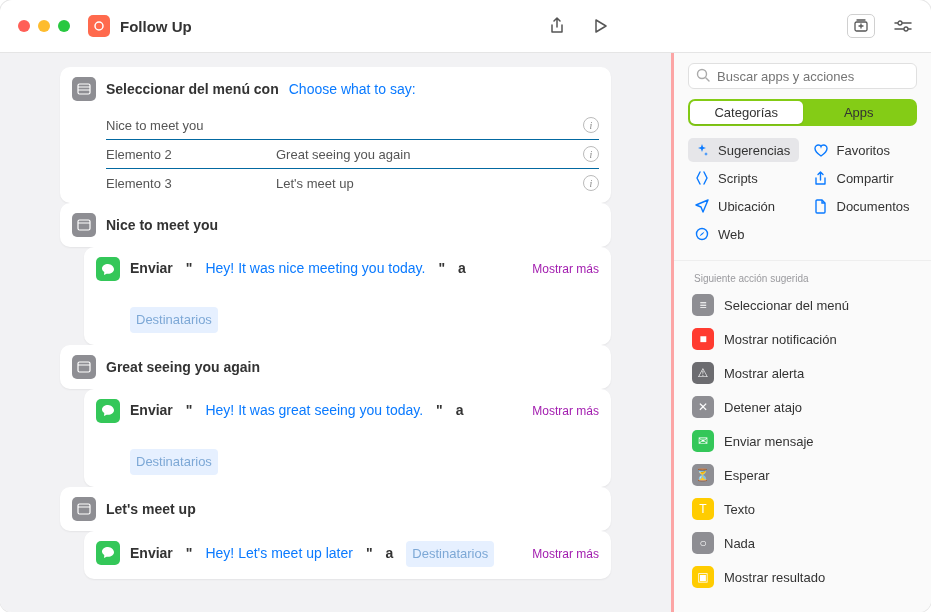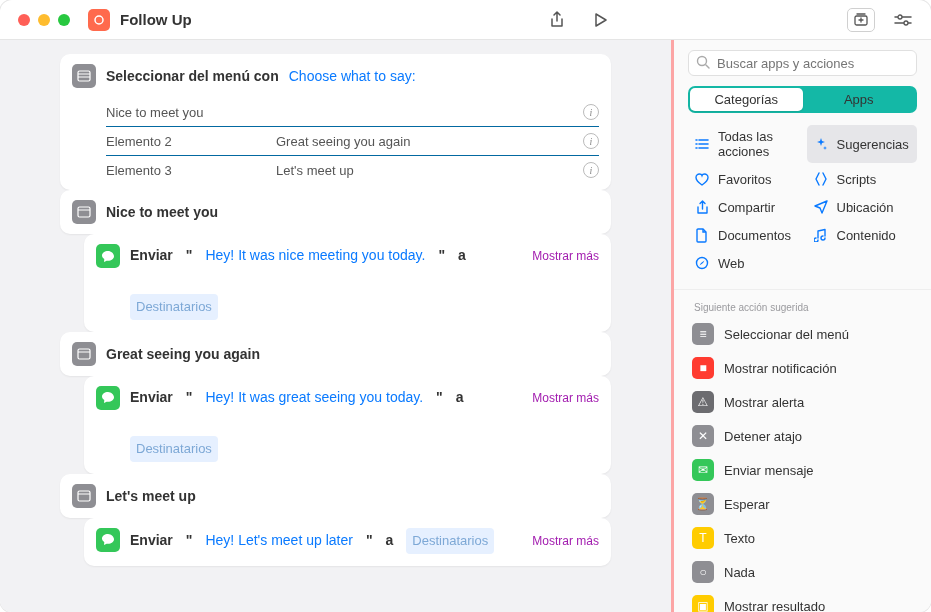--- a/index.html
+++ b/index.html
@@ -1,18 +1,18 @@
 <!DOCTYPE html>
 <html><head>
 <meta charset="utf-8">
 <style>
 * { margin:0; padding:0; box-sizing:border-box; font-family:-apple-system,BlinkMacSystemFont,"Segoe UI",sans-serif; }
 body { background:#fff; width:931px; height:612px; overflow:hidden; border-radius:12px; box-shadow:0 0 0 1px rgba(0,0,0,0.1); }
 .window { display:flex; flex-direction:column; height:100%; }
-.titlebar { height:40px; display:flex; align-items:center; padding:0 18px; border-bottom:1px solid #e5e5e5; position:relative; }
+.titlebar { height:53px; display:flex; align-items:center; padding:0 18px; border-bottom:1px solid #e5e5e5; position:relative; }
 .traffic { display:flex; gap:8px; }
 .dot { width:12px; height:12px; border-radius:50%; }
 .dot.red { background:#ff5f57; }
 .dot.yellow { background:#febc2e; }
 .dot.green { background:#28c840; }
 .app-icon { width:22px; height:22px; margin-left:18px; border-radius:5px; background:#ff6a4d; display:flex; align-items:center; justify-content:center; }
 .title { font-size:15px; font-weight:600; margin-left:10px; color:#333; }
 .tb-right { margin-left:auto; display:flex; gap:24px; align-items:center; }
 .tb-right-far { position:absolute; right:18px; display:flex; gap:18px; align-items:center; }
 .ico-btn { width:20px; height:20px; display:flex; align-items:center; justify-content:center; color:#666; cursor:pointer; }
@@ -35,21 +35,21 @@
 .nested { margin-left:24px; }
 .msg-body { padding:10px 12px 12px 46px; font-size:14px; line-height:1.7; display:flex; flex-wrap:wrap; align-items:center; gap:13px; position:relative; }
 .msg-body .action-icon { position:absolute; left:12px; top:10px; }
 .msg-body .quote { font-weight:600; color:#333; }
 .msg-body .token { color:#0a7aff; font-weight:500; }
 .msg-body .placeholder { background:#e6f0ff; color:#7da8d6; padding:2px 6px; border-radius:4px; font-size:13px; }
 .show-more { margin-left:auto; font-size:12px; color:#a21caf; cursor:pointer; }
 .sb-search { margin:10px 14px; position:relative; }
 .sb-search input { width:100%; height:26px; border:1px solid #e0e0e0; border-radius:6px; background:#fff; padding:0 8px 0 28px; font-size:13px; color:#555; }
 .sb-search .sico { position:absolute; left:8px; top:5px; color:#aaa; }
-.seg { display:flex; margin:0 14px 10px 14px; background:#14b8a6; border-radius:7px; padding:2px; font-size:13px; }
+.seg { display:flex; margin:0 14px 10px 14px; background:#84cc16; border-radius:7px; padding:2px; font-size:13px; }
 .seg-item { flex:1; text-align:center; padding:4px 0; border-radius:5px; cursor:pointer; color:#333; }
 .seg-item.active { background:#fff; box-shadow:0 1px 2px rgba(0,0,0,0.1); }
 .cat-grid { display:grid; grid-template-columns:1fr 1fr; gap:4px 8px; padding:2px 14px 10px 14px; font-size:13px; }
 .cat { display:flex; align-items:center; gap:8px; padding:4px 6px; border-radius:5px; cursor:pointer; color:#333; }
 .cat.active { background:#e6e6e9; }
 .cat .cico { width:16px; height:16px; display:flex; align-items:center; justify-content:center; color:#0a7aff; flex-shrink:0; }
 .sb-sep { border-top:1px solid #eee; margin:4px 0; }
 .sugg-hdr { font-size:10px; color:#9a9a9e; padding:8px 20px 4px 20px; }
 .sugg-list { overflow-y:auto; flex:1; padding:0 10px 10px 10px; }
 .sugg { display:flex; align-items:center; gap:10px; padding:6px 8px; font-size:13px; color:#333; border-radius:6px; cursor:pointer; }
@@ -237,28 +237,20 @@
               <path d="M10 10l3 3" stroke="#aaa" stroke-width="1.4" stroke-linecap="round"></path>
             </svg>
         </span>
         <input type="text" placeholder="Buscar apps y acciones" style="">
       </div>
       <div class="seg">
         <div class="seg-item active">Categorías</div>
         <div class="seg-item">Apps</div>
       </div>
       <div class="cat-grid" id="cat-grid">
-          <div class="cat">
-            <span class="cico">
-              <svg width="14" height="12" viewBox="0 0 14 12">
-                <path d="M1 2h1M4 2h9M1 6h1M4 6h9M1 10h1M4 10h9" stroke="#0a7aff" stroke-width="1.6" stroke-linecap="round"></path>
-              </svg>
-            </span>
-            <span>Todas las acciones</span>
-          </div>
           <div class="cat active">
             <span class="cico">
               <svg width="14" height="14" viewBox="0 0 14 14">
                 <path d="M7 1l1 3 3 1-3 1-1 3-1-3-3-1 3-1zM11 9l.5 1.5L13 11l-1.5.5L11 13l-.5-1.5L9 11l1.5-.5z" fill="#0a7aff"></path>
               </svg>
             </span>
             <span>Sugerencias</span>
           </div>
           <div class="cat">
             <span class="cico">
@@ -296,28 +288,20 @@
             <span class="cico">
               <svg width="12" height="15" viewBox="0 0 12 15">
                 <path d="M2 1h5l3 3v9a1 1 0 01-1 1H2a1 1 0 01-1-1V2a1 1 0 011-1z" fill="none" stroke="#0a7aff" stroke-width="1.4"></path>
                 <path d="M7 1v3h3" fill="none" stroke="#0a7aff" stroke-width="1.4"></path>
               </svg>
             </span>
             <span>Documentos</span>
           </div>
           <div class="cat">
             <span class="cico">
-              <svg width="13" height="14" viewBox="0 0 13 14">
-                <path d="M4 12a2 2 0 11-2-2M11 10a2 2 0 11-2-2M4 10V3l7-1.5V8" fill="none" stroke="#0a7aff" stroke-width="1.4" stroke-linecap="round" stroke-linejoin="round"></path>
-              </svg>
-            </span>
-            <span>Contenido</span>
-          </div>
-          <div class="cat">
-            <span class="cico">
               <svg width="14" height="14" viewBox="0 0 14 14">
                 <circle cx="7" cy="7" r="5.5" fill="none" stroke="#0a7aff" stroke-width="1.4"></circle>
                 <path d="M9.5 4.5L6 7l-1.5 2.5L8 7z" fill="#0a7aff"></path>
               </svg>
             </span>
             <span>Web</span>
           </div>
         </div>
       <div class="sb-sep"></div>
       <div class="sugg-hdr">Siguiente acción sugerida</div>

